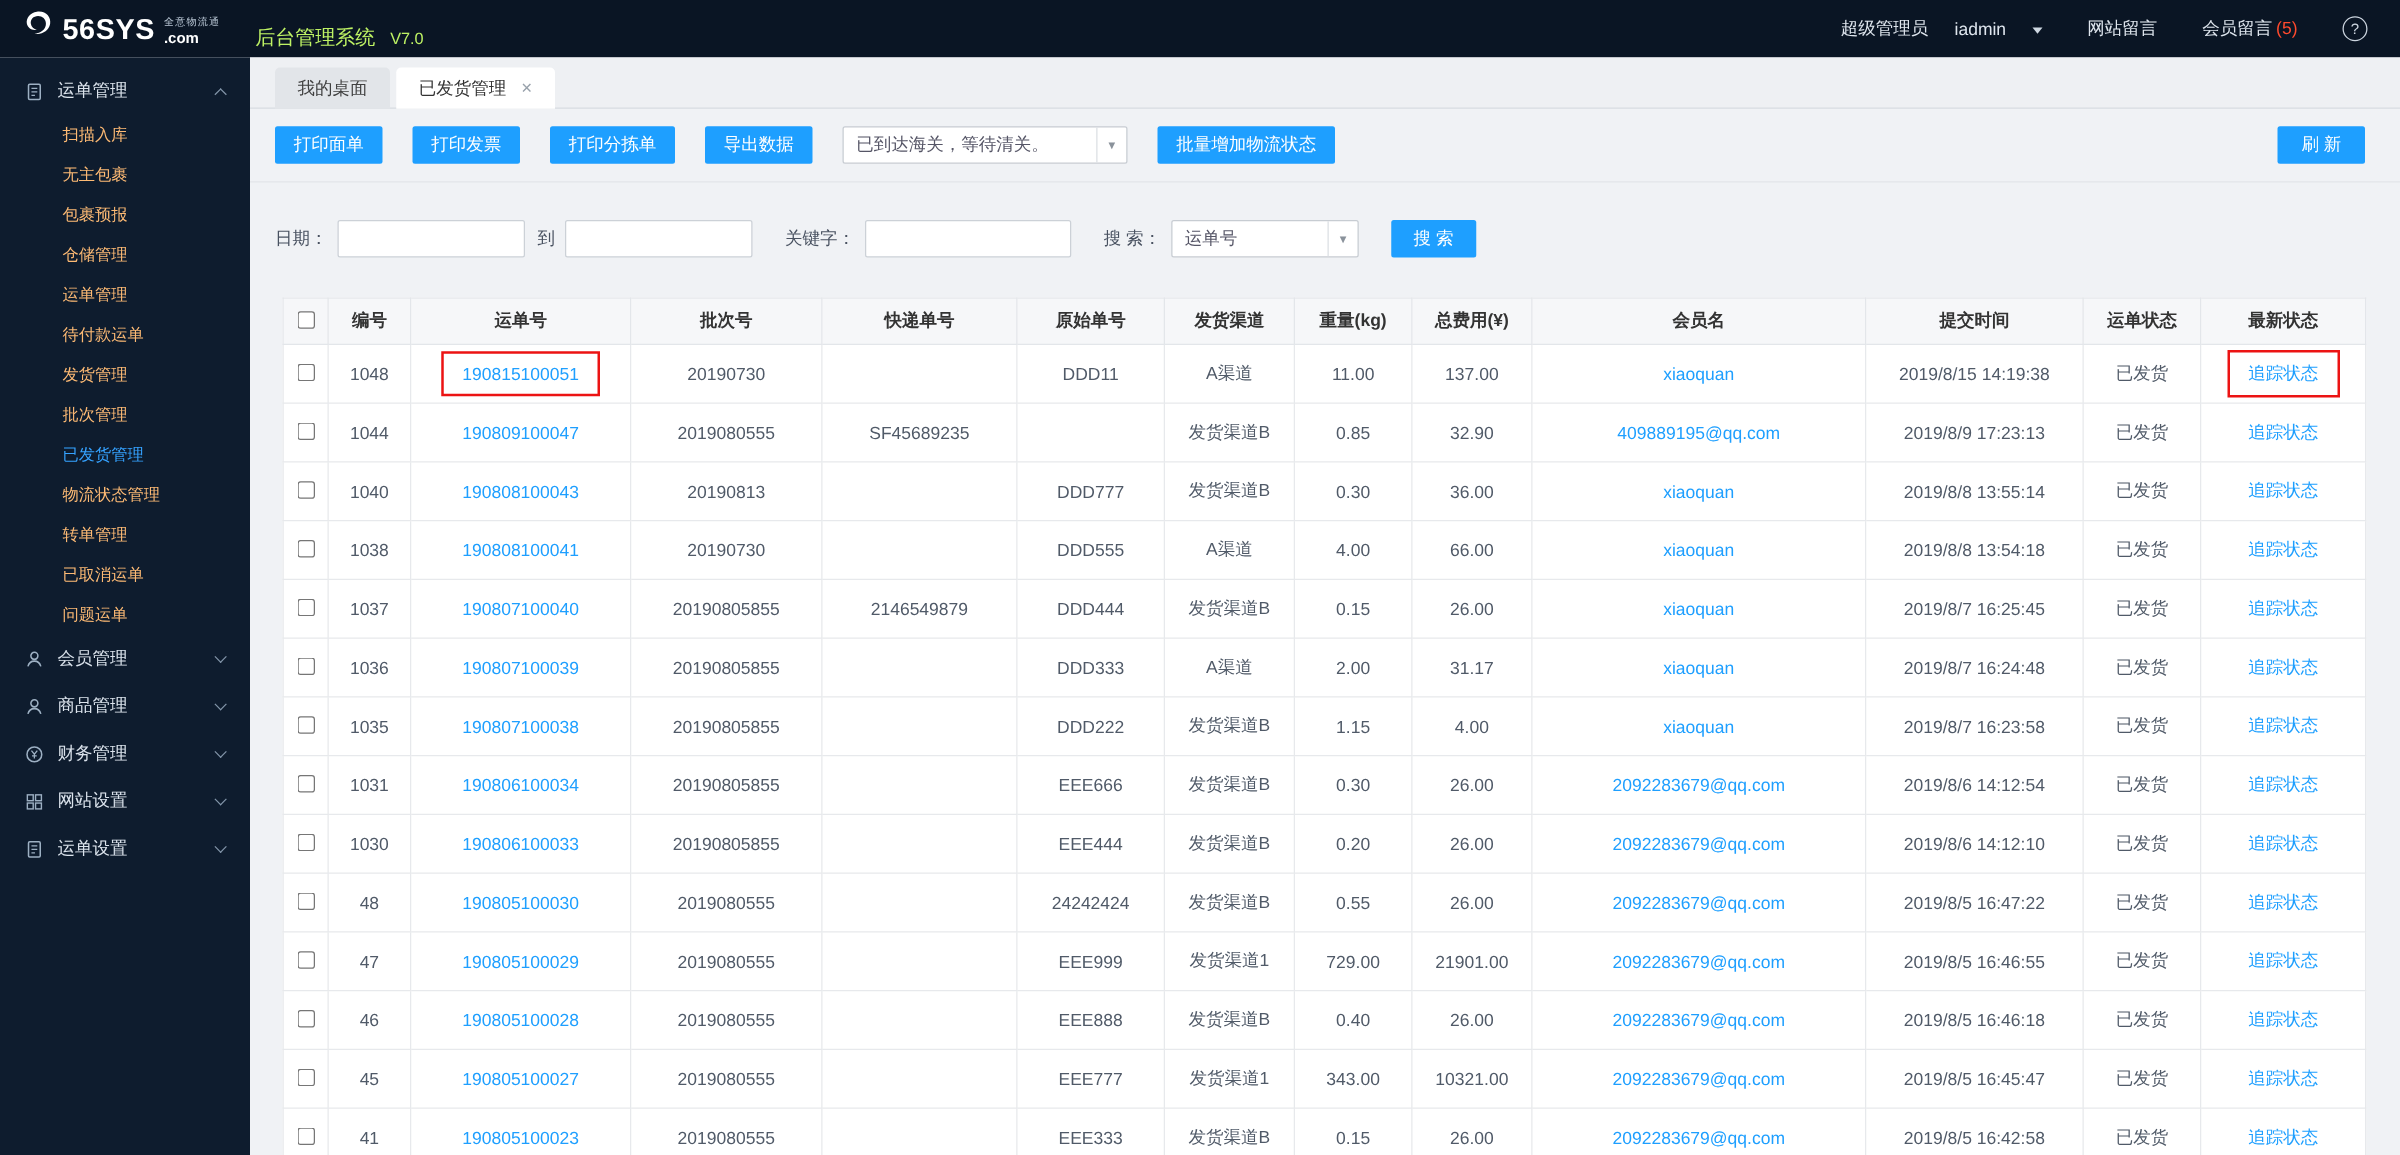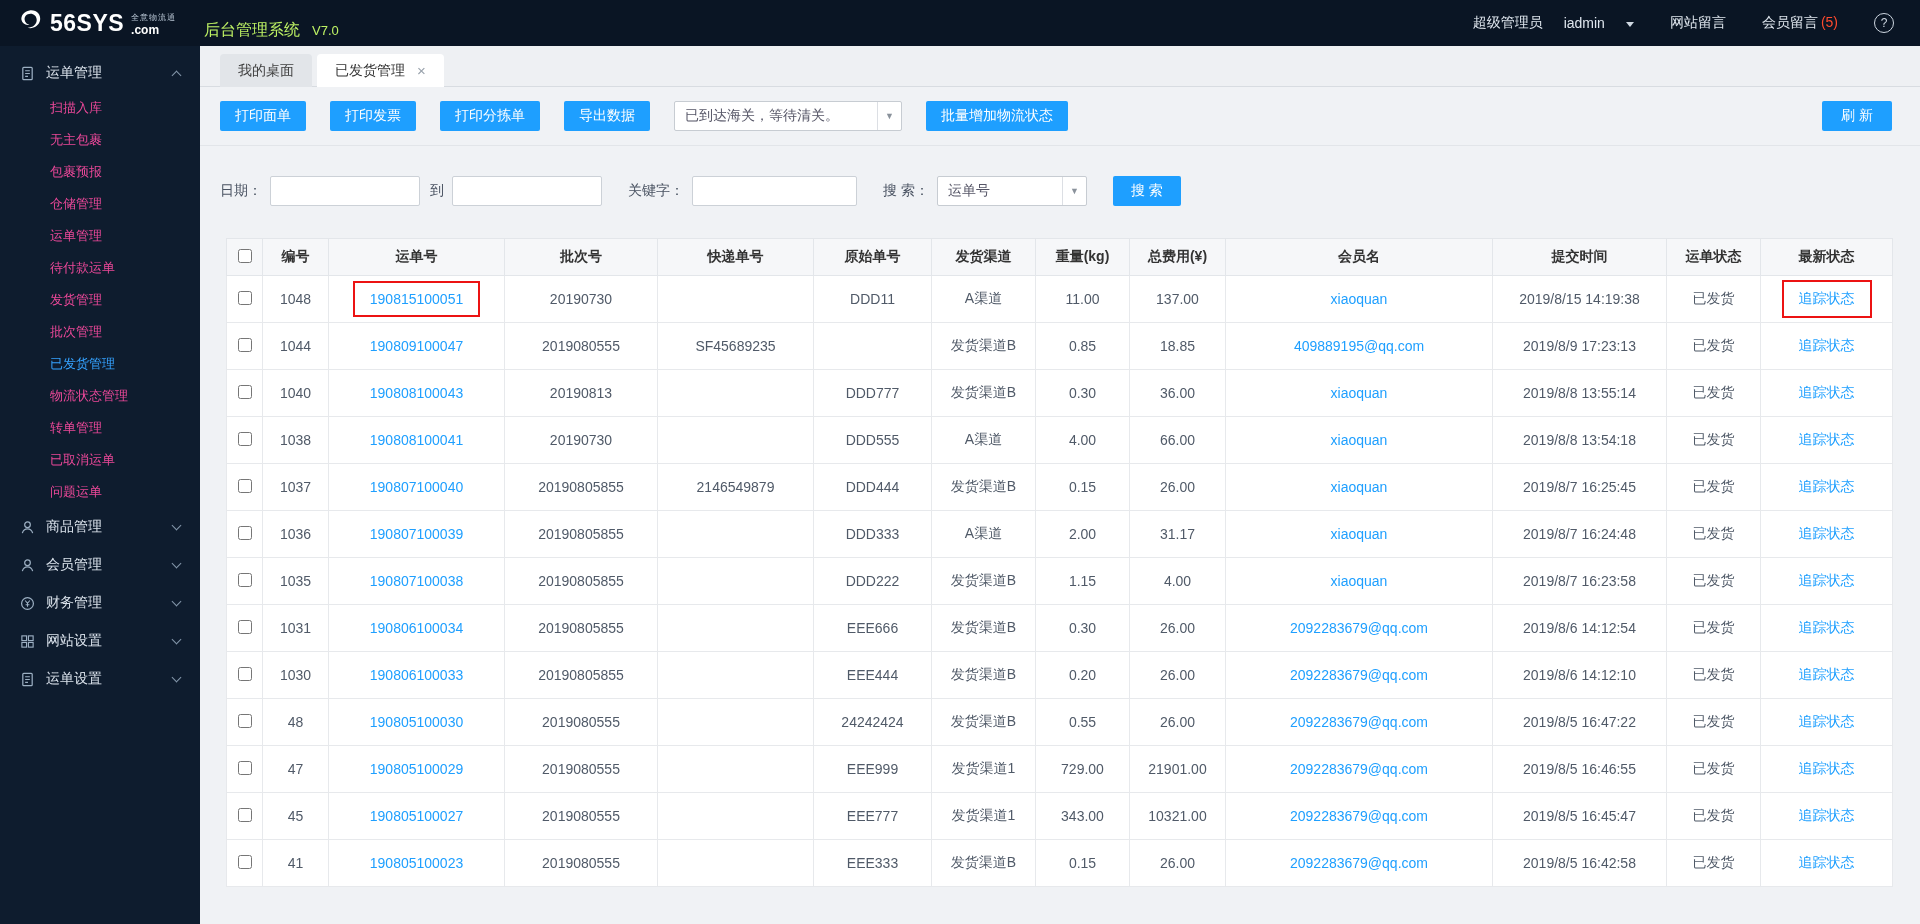--- a/index.html
+++ b/index.html
@@ -24,21 +24,21 @@
   .help-circle { width:20px; height:20px; border:1.5px solid #cdd6e0; border-radius:50%; display:flex; align-items:center; justify-content:center; font-size:12px; color:#cdd6e0; cursor:pointer; }
   .tb-link { cursor:pointer; }
 
   
   .sidebar { background:#0e1c2e; padding-top:8px; overflow:hidden; }
   .sb-group { height:38px; display:flex; align-items:center; padding:0 20px; color:#dbe3ec; font-size:14px; cursor:pointer; gap:11px; }
   .sb-ico { color:#9db0c3; display:flex; }
   .chev { width:7px; height:7px; border-right:1.5px solid #8497ab; border-bottom:1.5px solid #8497ab; margin-left:auto; }
   .chev.down { transform:rotate(45deg); margin-top:-4px; }
   .chev.up { transform:rotate(-135deg); margin-top:4px; }
-  .sb-item { height:32px; display:flex; align-items:center; padding-left:50px; font-size:13px; color:#ec4899; cursor:pointer; }
+  .sb-item { height:32px; display:flex; align-items:center; padding-left:50px; font-size:13px; color:#fdba74; cursor:pointer; }
   .sb-item.active { color:#35a2ff; }
 
   
   .main { overflow:hidden; display:flex; flex-direction:column; background:#f0f2f5; }
   .tabbar { background:#eef0f3; border-bottom:1px solid #d8dce1; padding:8px 0 0 20px; display:flex; gap:5px; height:41px; flex:0 0 41px; }
   .tab { height:33px; padding:0 18px; display:flex; align-items:center; gap:12px; font-size:14px; border-radius:4px 4px 0 0; cursor:pointer; }
   .tab.inactive { background:#e2e5e9; color:#404040; }
   .tab.active { background:#fff; color:#333; }
   .tab-close { color:#98a1ab; font-size:15px; }
 
@@ -132,31 +132,31 @@
         <div class="sb-item">已取消运单</div>
         <div class="sb-item">问题运单</div>
       </div>
       <div class="sb-group">
         <span class="sb-ico">
           <svg width="15" height="15" viewBox="0 0 16 16">
             <circle cx="8" cy="5" r="3" fill="none" stroke="currentColor" stroke-width="1.3"></circle>
             <path d="M2.5 14c.8-3 3-4.5 5.5-4.5s4.7 1.5 5.5 4.5" fill="none" stroke="currentColor" stroke-width="1.3"></path>
           </svg>
         </span>
-        <span>商品管理</span>
+        <span>会员管理</span>
         <span class="chev down"></span>
       </div>
       <div class="sb-group">
         <span class="sb-ico">
           <svg width="15" height="15" viewBox="0 0 16 16">
             <circle cx="8" cy="5" r="3" fill="none" stroke="currentColor" stroke-width="1.3"></circle>
             <path d="M2.5 14c.8-3 3-4.5 5.5-4.5s4.7 1.5 5.5 4.5" fill="none" stroke="currentColor" stroke-width="1.3"></path>
           </svg>
         </span>
-        <span>会员管理</span>
+        <span>商品管理</span>
         <span class="chev down"></span>
       </div>
       <div class="sb-group">
         <span class="sb-ico">
           <svg width="15" height="15" viewBox="0 0 16 16">
             <circle cx="8" cy="8" r="6.3" fill="none" stroke="currentColor" stroke-width="1.3"></circle>
             <path d="M5.5 4.8l2.5 3 2.5-3M8 7.8v3.7M6 9.3h4" stroke="currentColor" stroke-width="1.1" fill="none"></path>
           </svg>
         </span>
         <span>财务管理</span>
@@ -278,21 +278,21 @@
             </tr>
             <tr>
               <td><input type="checkbox" style=""></td>
               <td>1044</td>
               <td><a class="tbl-link">190809100047</a></td>
               <td>2019080555</td>
               <td>SF45689235</td>
               <td></td>
               <td>发货渠道B</td>
               <td>0.85</td>
-              <td>18.85</td>
+              <td>32.90</td>
               <td><a class="tbl-link">409889195@qq.com</a></td>
               <td>2019/8/9 17:23:13</td>
               <td>已发货</td>
               <td><a class="tbl-link">追踪状态</a></td>
             </tr>
             <tr>
               <td><input type="checkbox" style=""></td>
               <td>1040</td>
               <td><a class="tbl-link">190808100043</a></td>
               <td>20190813</td>
@@ -421,20 +421,35 @@
               <td>发货渠道1</td>
               <td>729.00</td>
               <td>21901.00</td>
               <td><a class="tbl-link">2092283679@qq.com</a></td>
               <td>2019/8/5 16:46:55</td>
               <td>已发货</td>
               <td><a class="tbl-link">追踪状态</a></td>
             </tr>
             <tr>
               <td><input type="checkbox" style=""></td>
+              <td>46</td>
+              <td><a class="tbl-link">190805100028</a></td>
+              <td>2019080555</td>
+              <td></td>
+              <td>EEE888</td>
+              <td>发货渠道B</td>
+              <td>0.40</td>
+              <td>26.00</td>
+              <td><a class="tbl-link">2092283679@qq.com</a></td>
+              <td>2019/8/5 16:46:18</td>
+              <td>已发货</td>
+              <td><a class="tbl-link">追踪状态</a></td>
+            </tr>
+            <tr>
+              <td><input type="checkbox" style=""></td>
               <td>45</td>
               <td><a class="tbl-link">190805100027</a></td>
               <td>2019080555</td>
               <td></td>
               <td>EEE777</td>
               <td>发货渠道1</td>
               <td>343.00</td>
               <td>10321.00</td>
               <td><a class="tbl-link">2092283679@qq.com</a></td>
               <td>2019/8/5 16:45:47</td>

